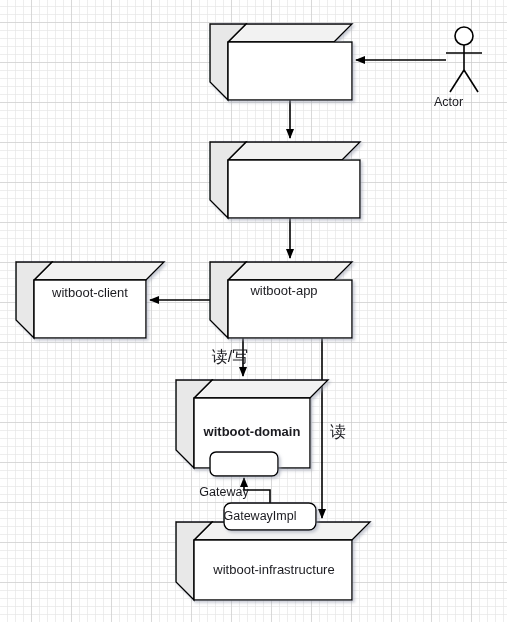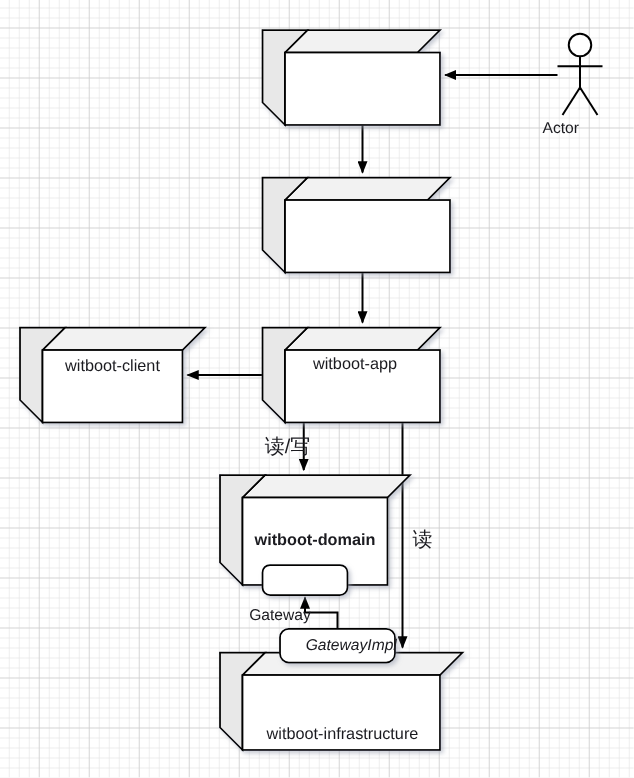--- a/index.html
+++ b/index.html
@@ -147,25 +147,25 @@
   </svg>
 
 
 
   <div class="node-label" style="left:228px; top:283px; width:112px;">witboot-app</div>
 
   <div class="node-label" style="left:34px; top:285px; width:112px;">witboot-client</div>
 
   <div class="node-label" style="left:194px; top:424px; width:116px;font-weight:bold;">witboot-domain</div>
 
-  <div class="node-label" style="left:194px; top:562px; width:160px;margin-top:17px;">witboot-infrastructure</div>
+  <div class="node-label" style="left:194px; top:562px; width:160px;">witboot-infrastructure</div>
 
   <div class="iface-label" style="left:196px; top:457px; width:56px;margin-top:28px;">Gateway</div>
 
-  <div class="iface-label" style="left:239px; top:509px; width:84px;font-style:italic;">GatewayImpl</div>
+  <div class="iface-label" style="left:218px; top:509px; width:84px;">GatewayImpl</div>
 
   <div class="actor-label" style="left:434px; top:95px; width:40px; text-align:left;">Actor</div>
 
   <div class="edge-label" style="left:208px; top:347px; width:44px;">读/写</div>
 
   <div class="edge-label" style="left:328px; top:422px; width:20px;">读</div>
 
 </div>
 
 </body></html>

